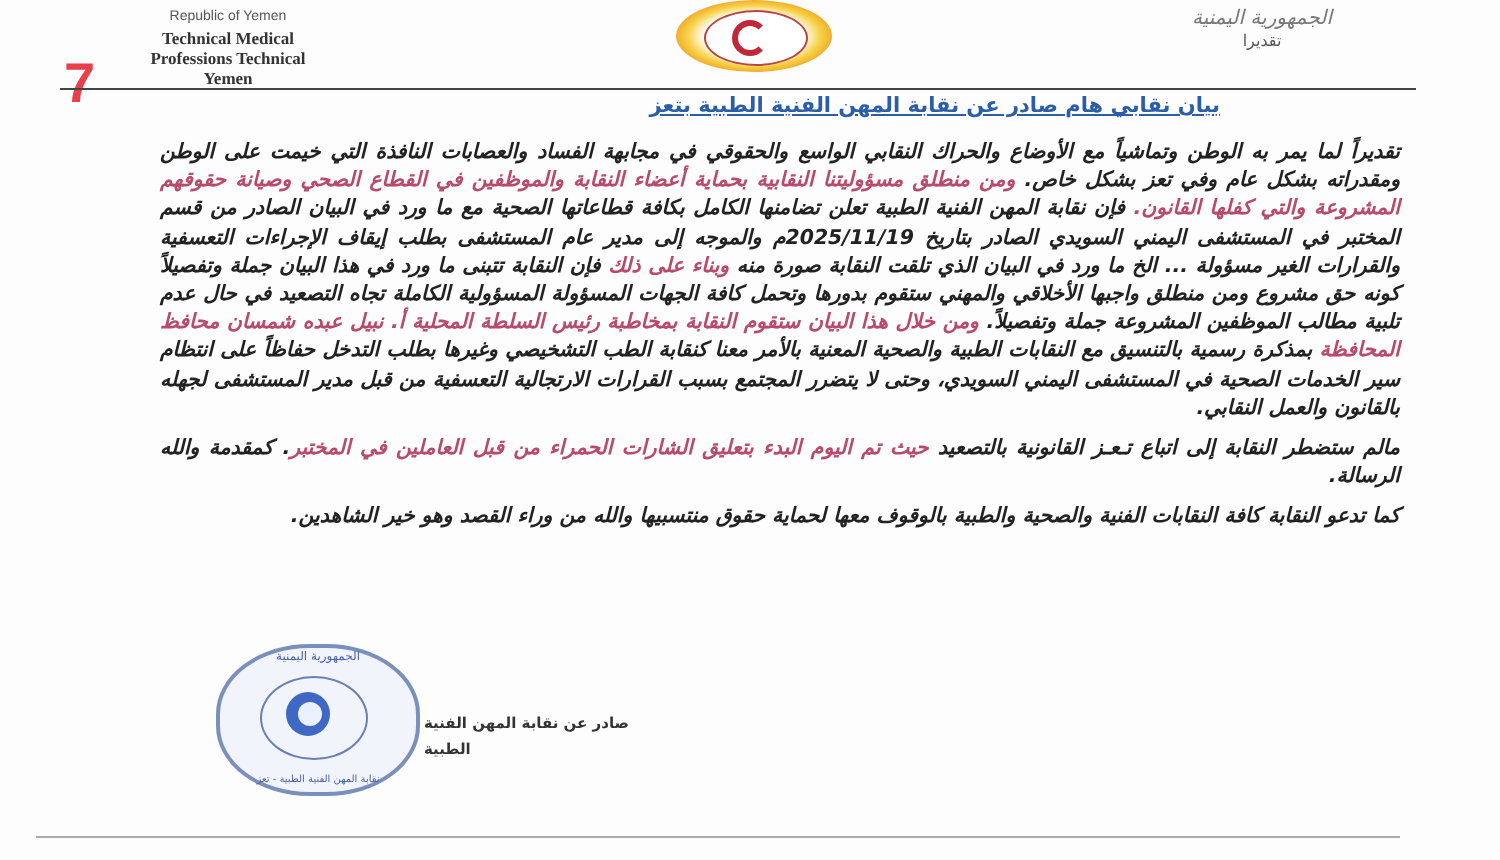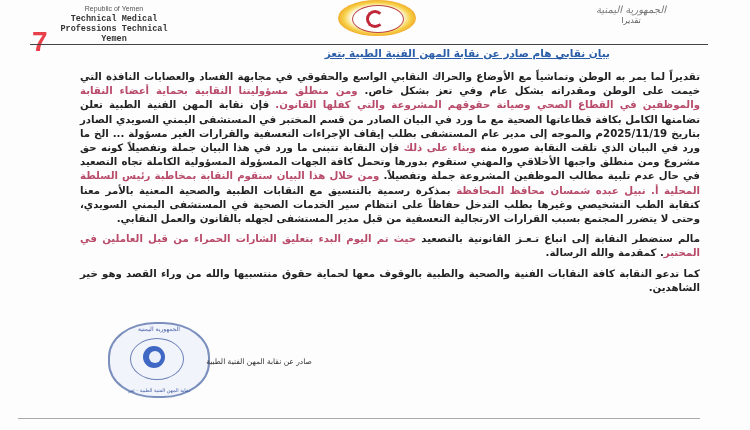--- a/index.html
+++ b/index.html
@@ -1,35 +1,35 @@
 <!DOCTYPE html>
 <html><head>
 <meta charset="utf-8">
 <style>
   html, body { margin:0; padding:0; }
   body { width:750px; height:430px; background:#ffffff; position:relative; overflow:hidden; font-family:"DejaVu Sans", sans-serif; color:#1a1a1a; }
   .page { position:absolute; left:0; top:0; width:750px; height:430px; background:#fdfdfd; }
   .hdr-left { position:absolute; left:44px; top:4px; width:140px; text-align:center; line-height:10px; }
   .hdr-left .small { font-size:7px; color:#555; font-family:"Liberation Sans", sans-serif; }
-  .hdr-left .bold { font-size:8.5px; font-weight:bold; color:#333; font-family:Liberation Mono, monospace; }
+  .hdr-left .bold { font-size:8.5px; font-weight:bold; color:#333; font-family:Liberation Serif, serif; }
   .hdr-right { position:absolute; right:44px; top:4px; width:150px; text-align:center; direction:rtl; line-height:11px; }
   .hdr-right .cal { font-size:10px; color:#777; font-style:italic; font-family:"DejaVu Serif", serif; }
   .hdr-right .name { font-size:8.5px; color:#333; }
   .hdr-right .city { font-size:8px; color:#555; letter-spacing:4px; }
   .logo { position:absolute; left:338px; top:0px; width:78px; height:36px; border-radius:50%;
     background: radial-gradient(ellipse at center, #ffffff 0%, #ffffff 45%, #f7d24a 60%, #f0a020 75%, rgba(255,230,120,0.3) 100%); }
   .logo-inner { position:absolute; left:14px; top:5px; width:50px; height:26px; border-radius:50%; border:1.5px solid #b44; background:#fff; }
   .logo-crescent { position:absolute; left:13px; top:4px; width:18px; height:18px; border-radius:50%; border:3px solid #c0283a; border-right-color:transparent; box-sizing:border-box; }
   .red-mark { position:absolute; left:32px; top:30px; font-size:28px; font-weight:bold; color:#e8404a; font-family:"Liberation Sans", sans-serif; line-height:24px; }
   .rule-top { position:absolute; left:30px; right:42px; top:44px; height:0; border-top:1.5px solid #444; }
   .title { position:absolute; left:140px; width:470px; top:47px; text-align:right; direction:rtl; font-size:10.5px; font-weight:bold; color:#2b5ea8; text-decoration:underline; }
   .body { position:absolute; left:68px; right:50px; top:70px; direction:rtl; text-align:justify; text-align-last:right; font-size:10.2px; font-weight:bold; line-height:14.2px; color:#222; }
-  .body p { margin:0 0 6px 12px; }
+  .body p { margin:0 0 6px 12px;font-style:italic; }
   .hl { color:#b84a6a; }
-  .sig { position:absolute; left:200px; top:355px; direction:rtl; width:118px; text-align:center; font-size:7.5px; font-weight:normal; color:#333; line-height:13px; }
+  .sig { position:absolute; left:212px; top:355px; direction:rtl; width:118px; text-align:left; font-size:7.5px; font-weight:bold; color:#333; line-height:13px; }
   .sig .date { margin-top:10px; }
   .stamp { position:absolute; left:108px; top:322px; width:98px; height:72px; border-radius:46%; border:2px solid #7b8fbd; background:rgba(230,236,250,0.5); }
   .stamp-ring { position:absolute; left:20px; top:14px; width:52px; height:40px; border-radius:50%; border:1.5px solid #6a7fb6; }
   .stamp-core { position:absolute; left:12px; top:7px; width:22px; height:22px; border-radius:50%; background:#3f67c4; }
   .stamp-core2 { position:absolute; left:6px; top:5px; width:12px; height:12px; border-radius:50%; background:#eaf0fc; }
   .stamp-text { position:absolute; left:0; right:0; top:1px; text-align:center; font-size:6px; color:#4a62a8; direction:rtl; }
   .stamp-text2 { position:absolute; left:0; right:0; bottom:3px; text-align:center; font-size:5px; color:#4a62a8; direction:rtl; }
   .rule-bottom { position:absolute; left:18px; right:50px; top:418px; border-top:1px solid #aaa; }
 </style>
 </head>

